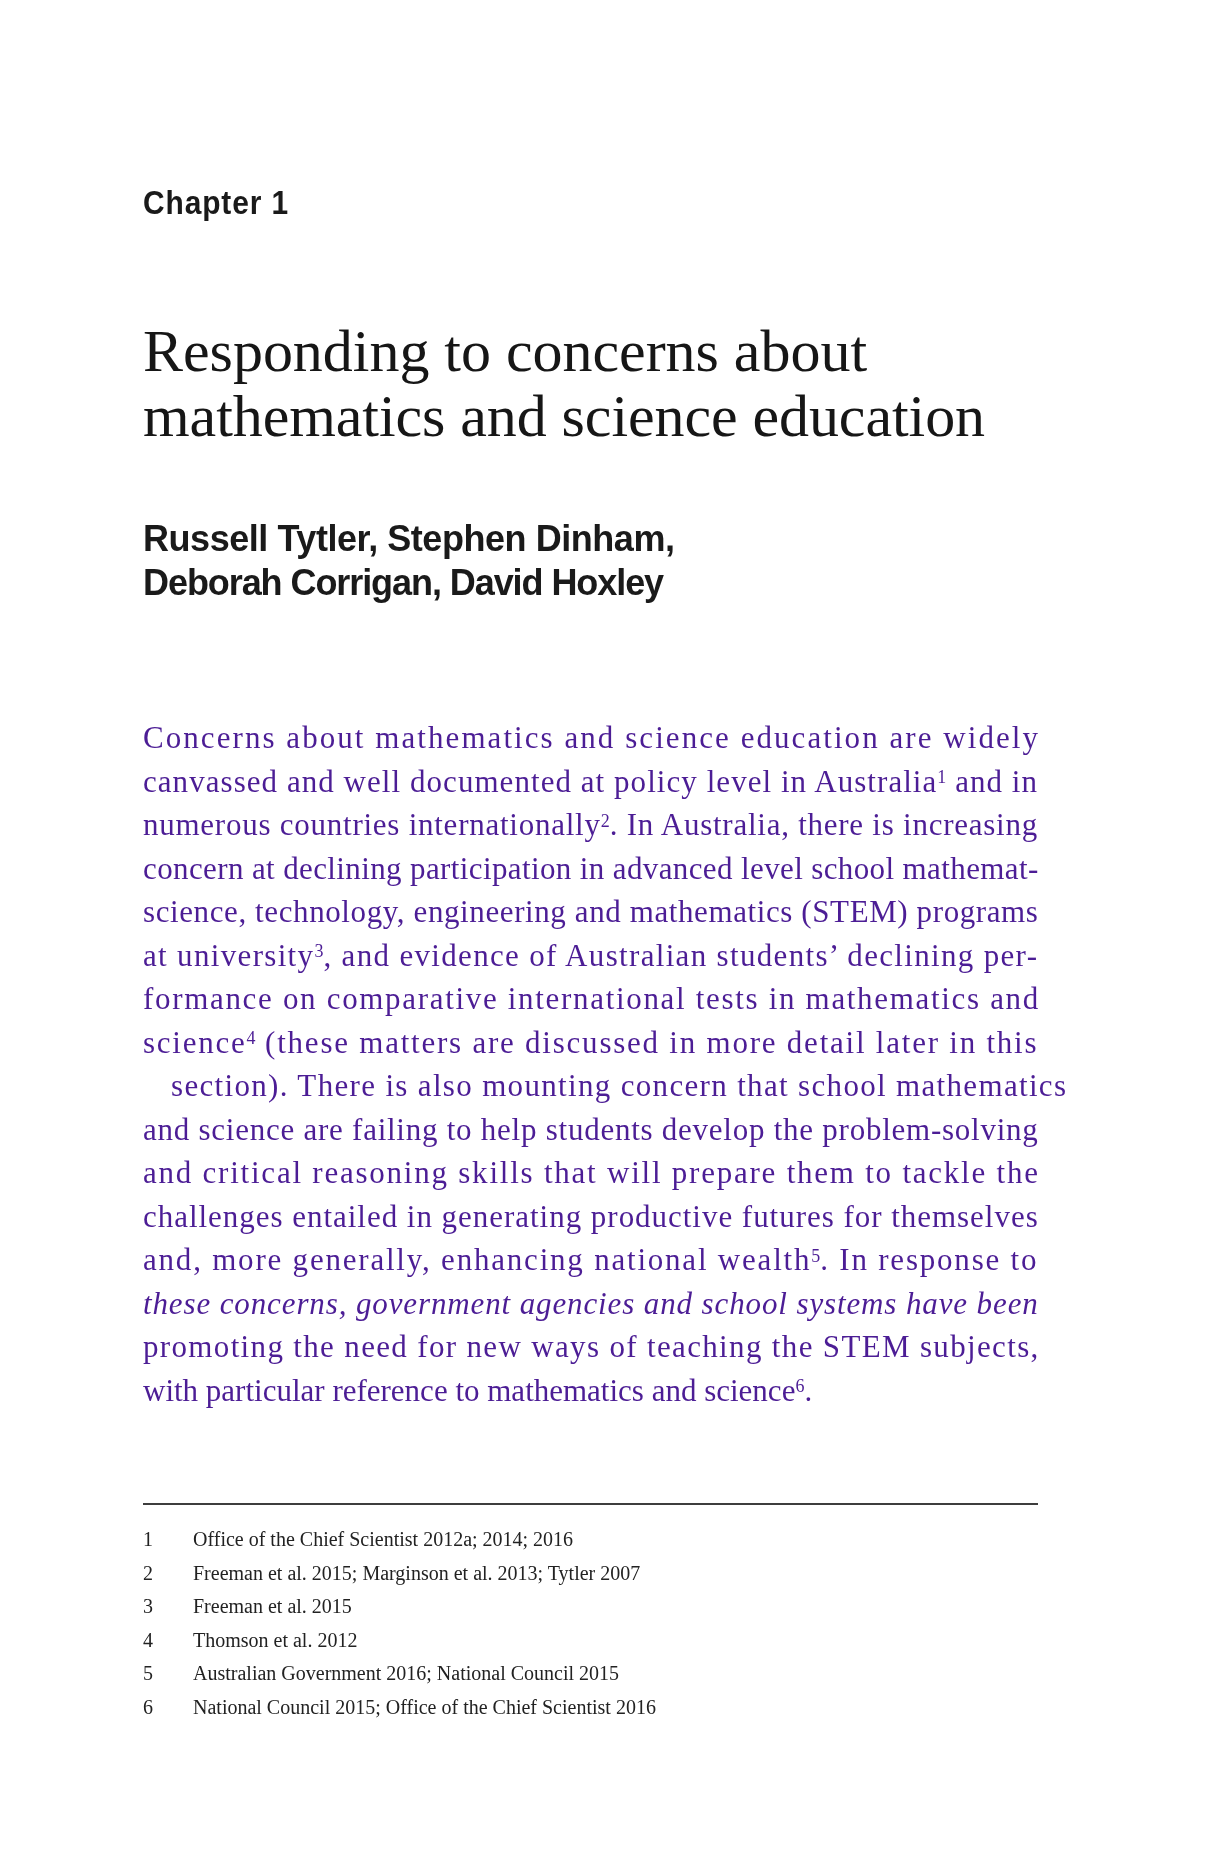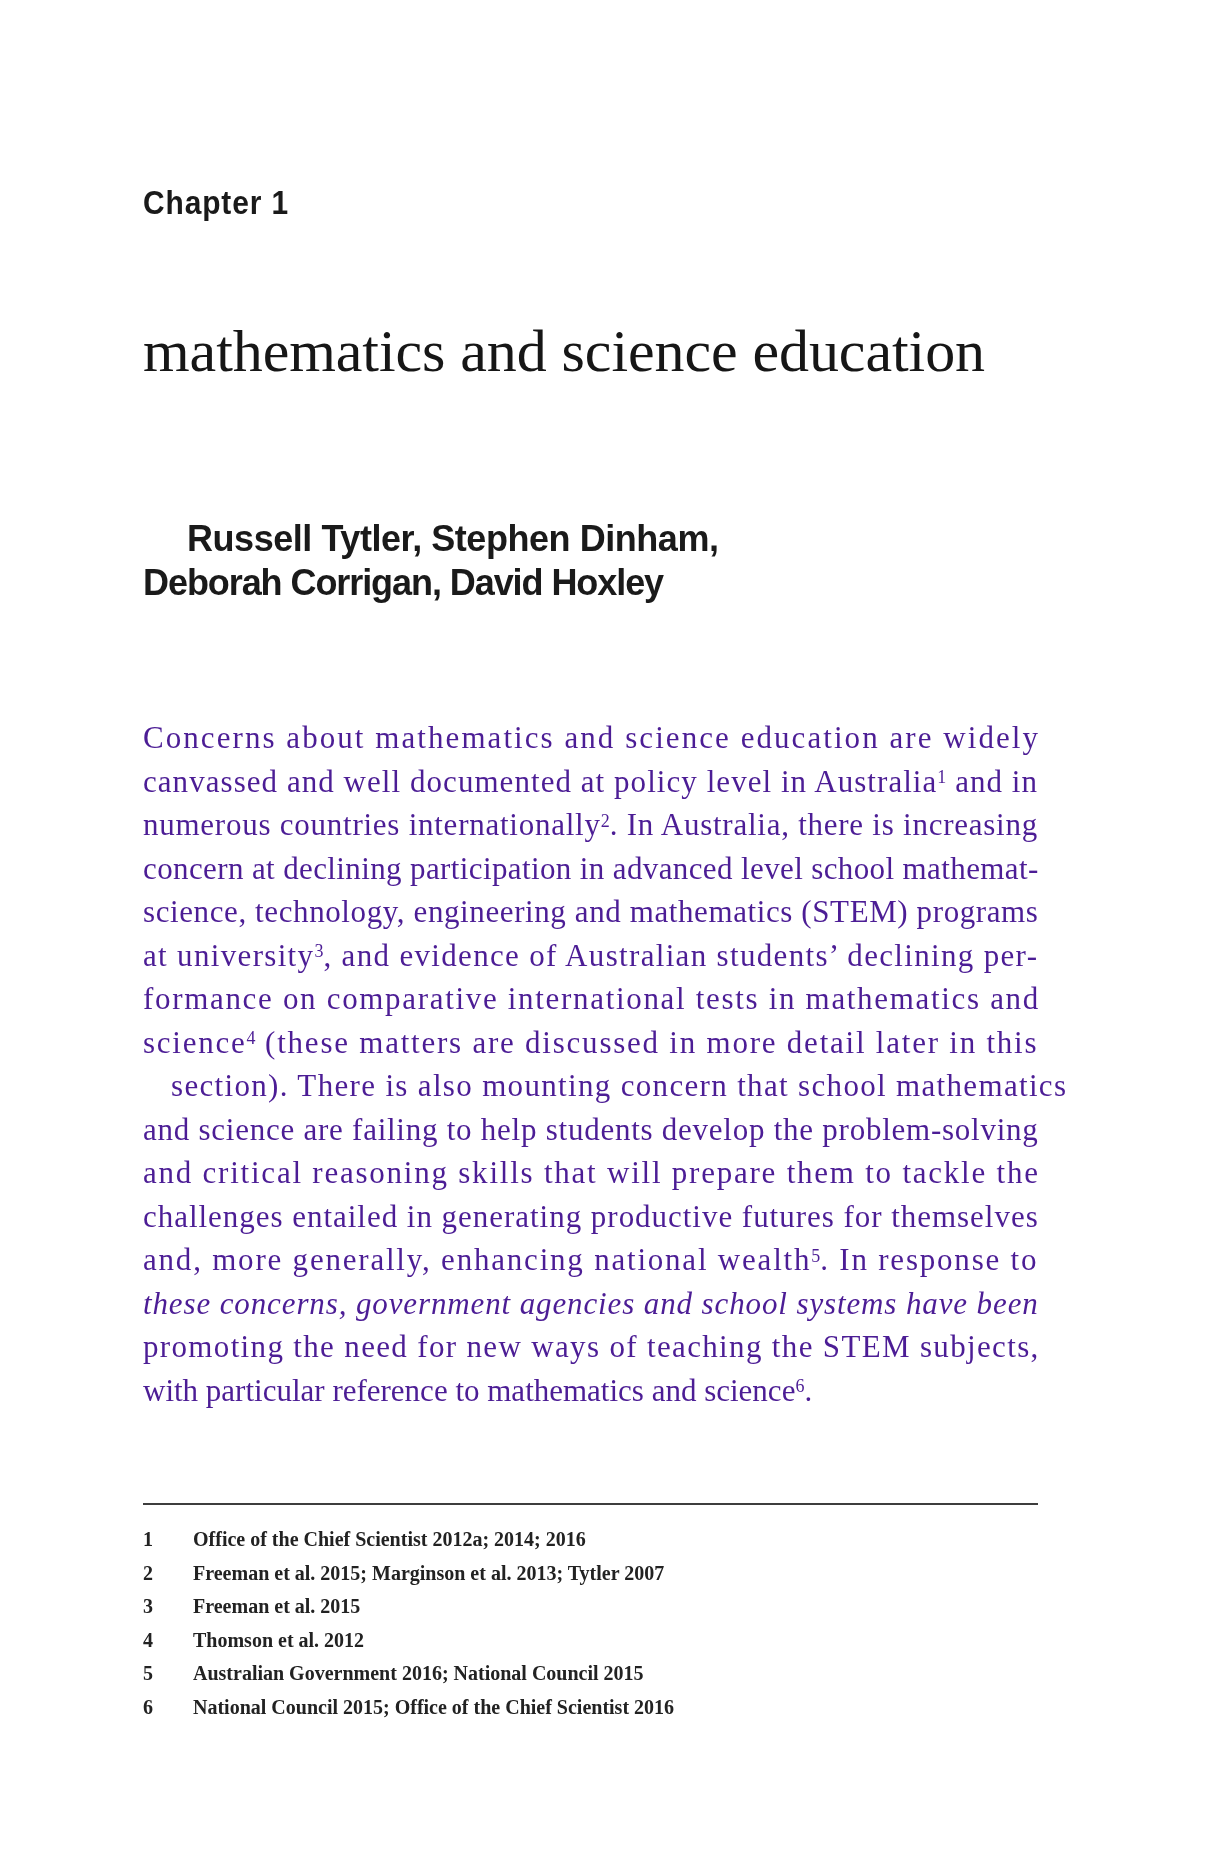--- a/index.html
+++ b/index.html
@@ -86,21 +86,20 @@
     height: 1.5px;
     background: #3d3d3d;
   }
   .footnotes {
     position: absolute;
     left: 143px;
     top: 1523px;
     width: 895px;
     font-size: 20px;
     color: #222222;
-    font-weight: bold;
   }
   .fn-item {
     display: block;
     height: 33.5px;
     line-height: 33.5px;
     white-space: nowrap;
   }
   .fn-num {
     display: inline-block;
     width: 50px;
@@ -108,25 +107,26 @@
   .fn-text { display: inline; }
 </style>
 </head>
 <body>
 
 <div class="page">
 
   <div class="chapter-label">Chapter 1</div>
 
   <h1 class="title">
+    <span class="tline"><span style="letter-spacing: -0.03px;">Responding to concerns about</span></span>
     <span class="tline"><span style="letter-spacing: -0.08px;">mathematics and science education</span></span>
   </h1>
 
   <div class="authors">
-    <span class="aline"><span style="letter-spacing: -0.45px; margin-left: 44px;">Russell Tytler, Stephen Dinham,</span></span>
+    <span class="aline"><span style="letter-spacing: -0.45px;">Russell Tytler, Stephen Dinham,</span></span>
     <span class="aline"><span style="letter-spacing: -1.07px;">Deborah Corrigan, David Hoxley</span></span>
   </div>
 
   <div class="body-block" id="body-block">
       <div class="bline"><span class="line-inner" style="letter-spacing: 2.06px;">Concerns about mathematics and science education are widely</span></div>
       <div class="bline"><span class="line-inner" style="letter-spacing: 1.05px;">canvassed and well documented at policy level in Australia<span class="fnref">1</span> and in</span></div>
       <div class="bline"><span class="line-inner" style="letter-spacing: 0.75px;">numerous countries internationally<span class="fnref">2</span>. In Australia, there is increasing</span></div>
       <div class="bline"><span class="line-inner" style="letter-spacing: 0.38px;">concern at declining participation in advanced level school mathemat-</span></div>
       <div class="bline"><span class="line-inner" style="letter-spacing: 0.6px;">science, technology, engineering and mathematics (STEM) programs</span></div>
       <div class="bline"><span class="line-inner" style="letter-spacing: 1.33px;">at university<span class="fnref">3</span>, and evidence of Australian students’ declining per-</span></div>

